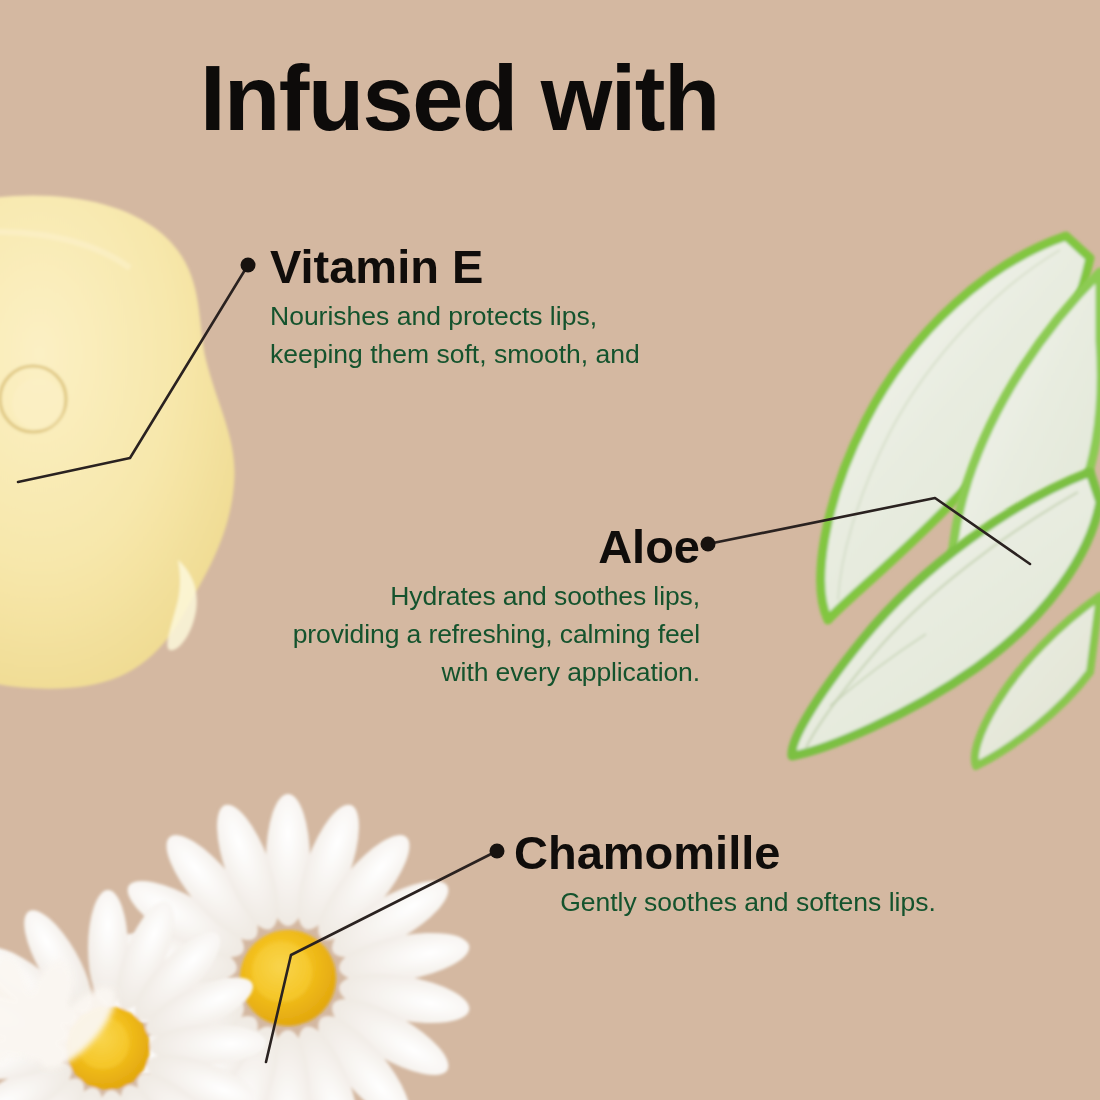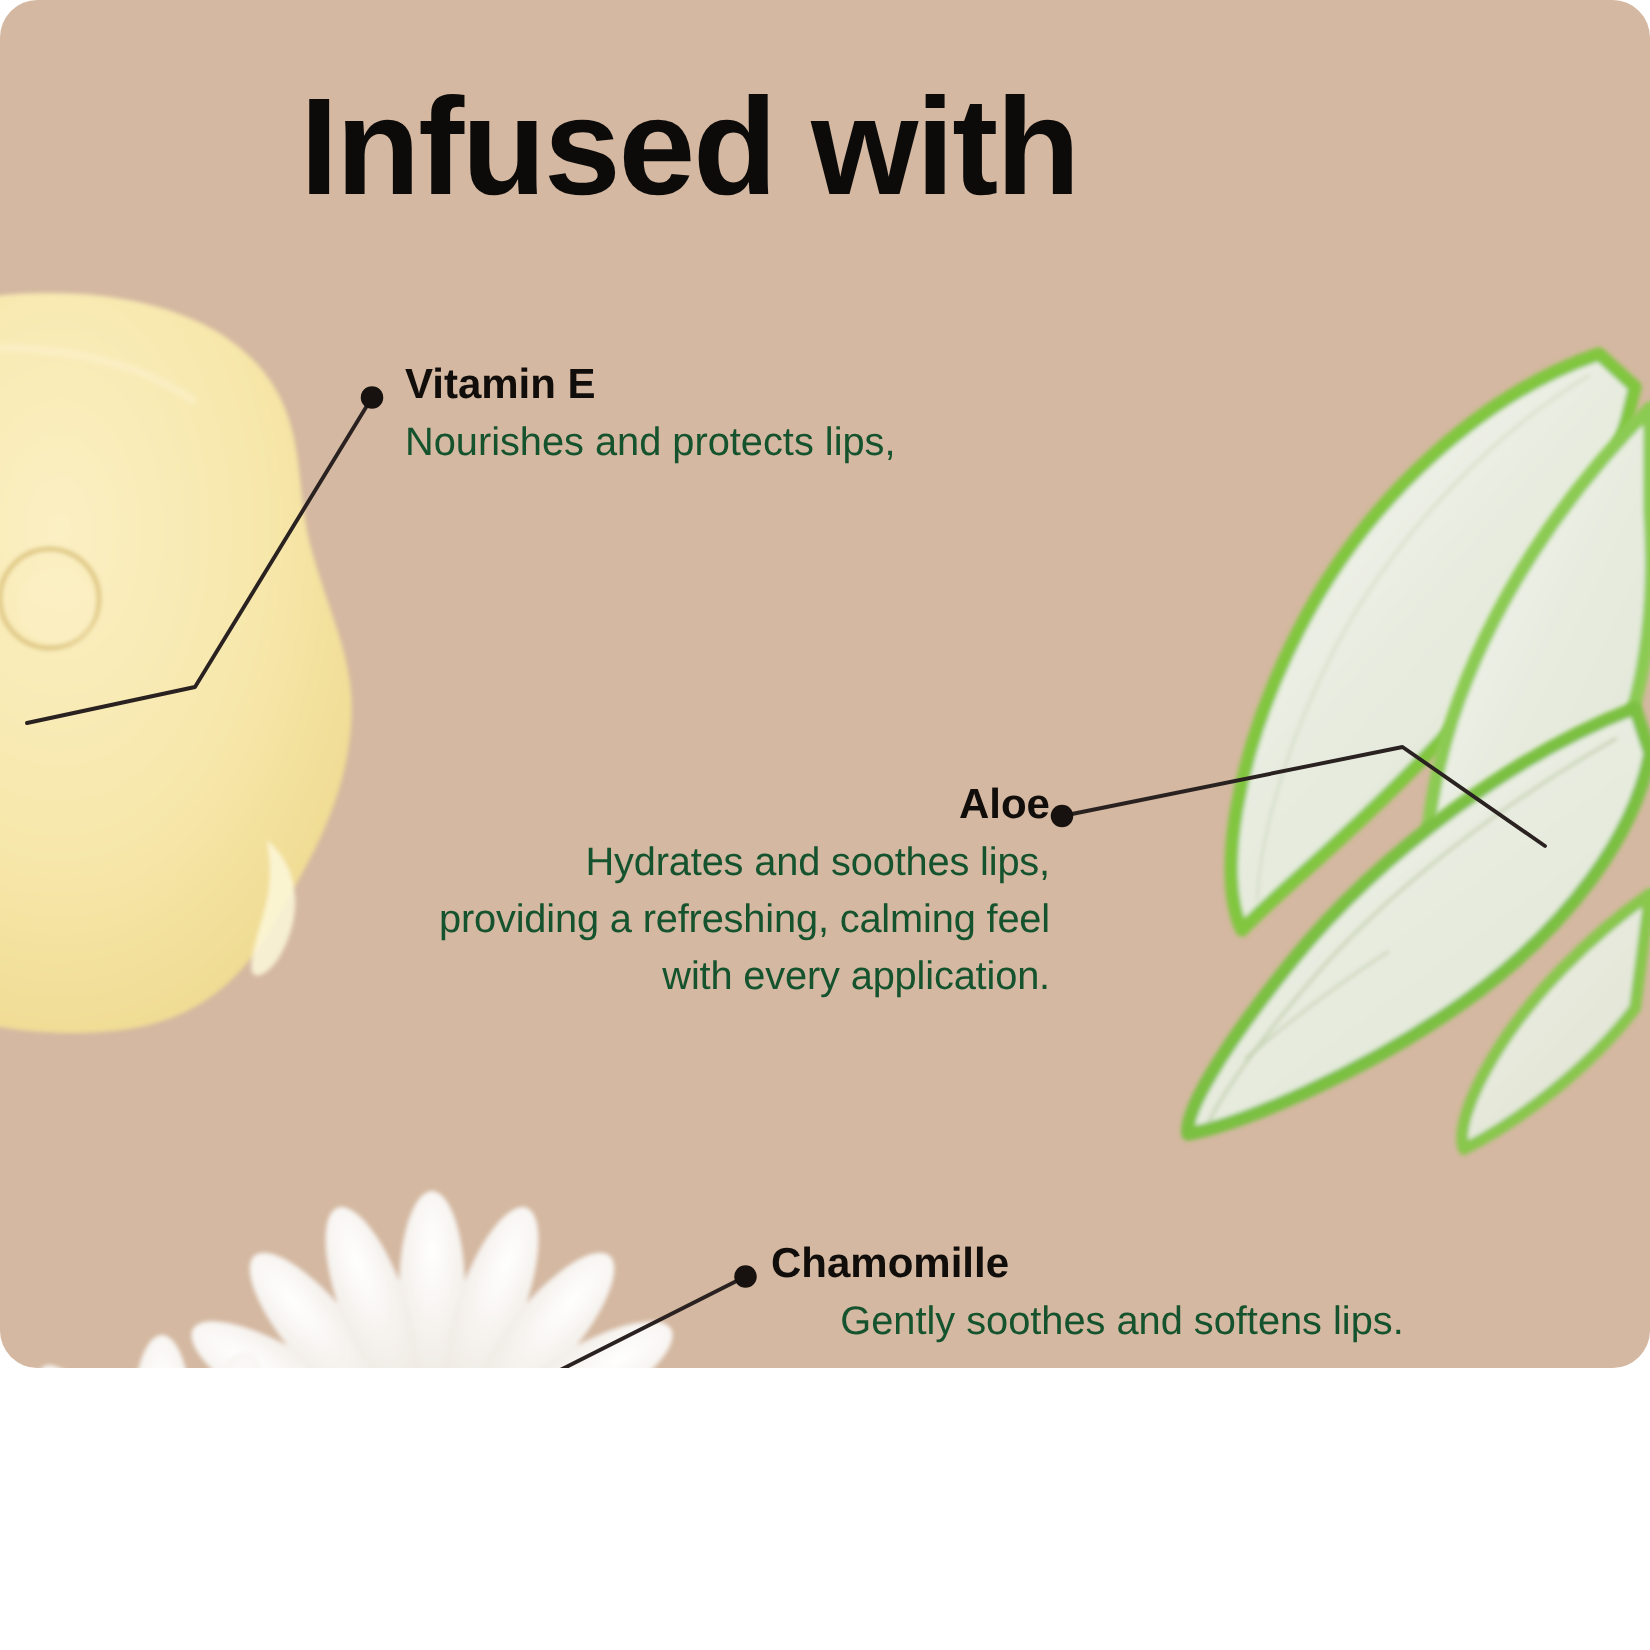--- a/index.html
+++ b/index.html
@@ -3,25 +3,24 @@
 <meta charset="utf-8">
 <style>
   html, body {
     margin: 0;
     padding: 0;
     background: #ffffff;
   }
   #stage {
     position: relative;
     width: 1100px;
-    height: 912px;
+    height: 1100px;
     overflow: hidden;
     background: #d4b8a1;
     font-family: "Liberation Sans", sans-serif;
-    border-radius: 25px;
   }
 
   
   #title {
     position: absolute;
     left: 200px;
     top: 52px;
     width: 700px;
     font-size: 92px;
     font-weight: 700;
@@ -30,21 +29,21 @@
     line-height: 1.0;
     white-space: nowrap;
   }
 
   
   #art { position: absolute; inset: 0; pointer-events: none; }
 
   
   .callout { position: absolute; }
   .callout .heading {
-    font-size: 28px;
+    font-size: 47px;
     font-weight: 700;
     color: #100d0b;
     line-height: 1.15;
     margin: 0 0 4px 0;
     white-space: nowrap;
   }
   .callout .body {
     font-size: 26.5px;
     font-weight: 400;
     color: #14532d;
@@ -247,21 +246,21 @@
     <polyline fill="none" stroke="#2a2220" stroke-width="2.6" stroke-linecap="round" stroke-linejoin="round" points="497,851 291,955 266,1062"></polyline>
     <circle cx="497" cy="851" r="7.5" fill="#17120f"></circle>
   </svg>
 
   <div id="title">Infused with</div>
 
   <div class="callout" id="callout-vitamin-e">
     <p class="heading">Vitamin E</p>
     <p class="body">
       <span>Nourishes and protects lips,</span><br>
-      <br>
+      <span>keeping them soft, smooth, and</span><br>
     </p>
   </div>
 
   <div class="callout" id="callout-aloe">
     <p class="heading">Aloe</p>
     <p class="body">
       <span>Hydrates and soothes lips,</span><br>
       <span>providing a refreshing, calming feel</span><br>
       <span>with every application.</span>
     </p>

